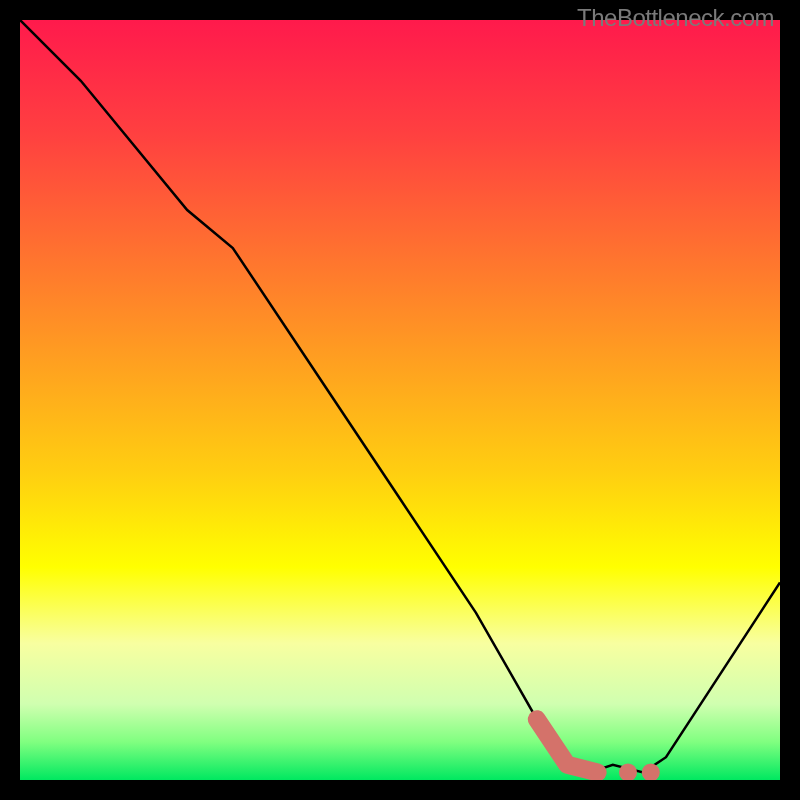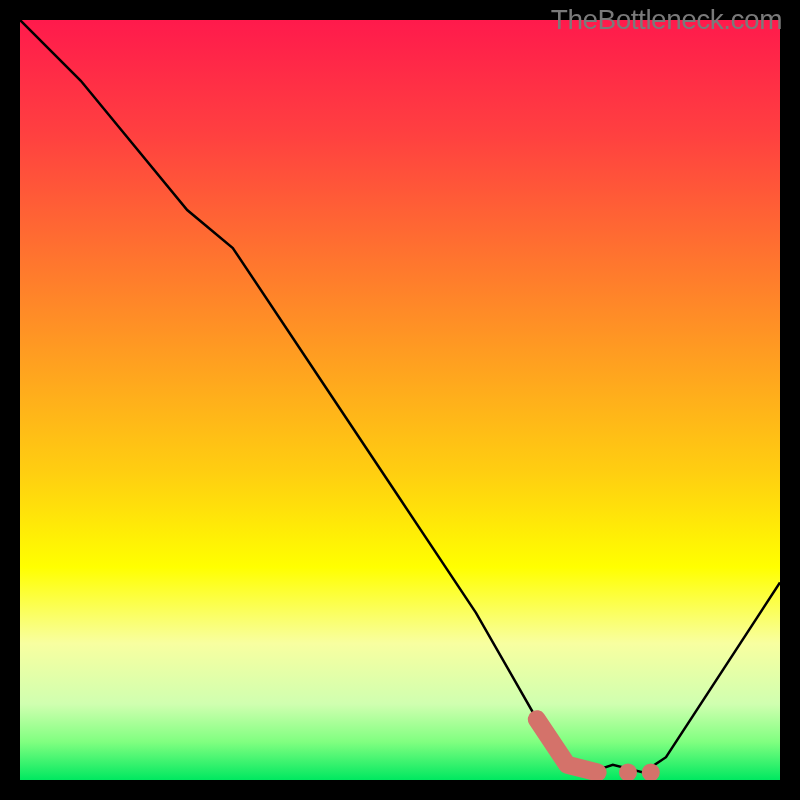--- a/index.html
+++ b/index.html
@@ -7,23 +7,23 @@
     padding: 0;
     width: 800px;
     height: 800px;
     background: #000000;
     position: relative;
     font-family: Arial, sans-serif;
   }
   .watermark {
     position: absolute;
     top: 4px;
-    right: 18px;
+    right: 26px;
     color: #7a7a7a;
-    font-size: 28px;
+    font-size: 24px;
     font-weight: normal;
     letter-spacing: -0.5px;
     z-index: 10;
   }
   .plot-area {
     position: absolute;
     left: 20px;
     top: 20px;
     width: 760px;
     height: 760px;

